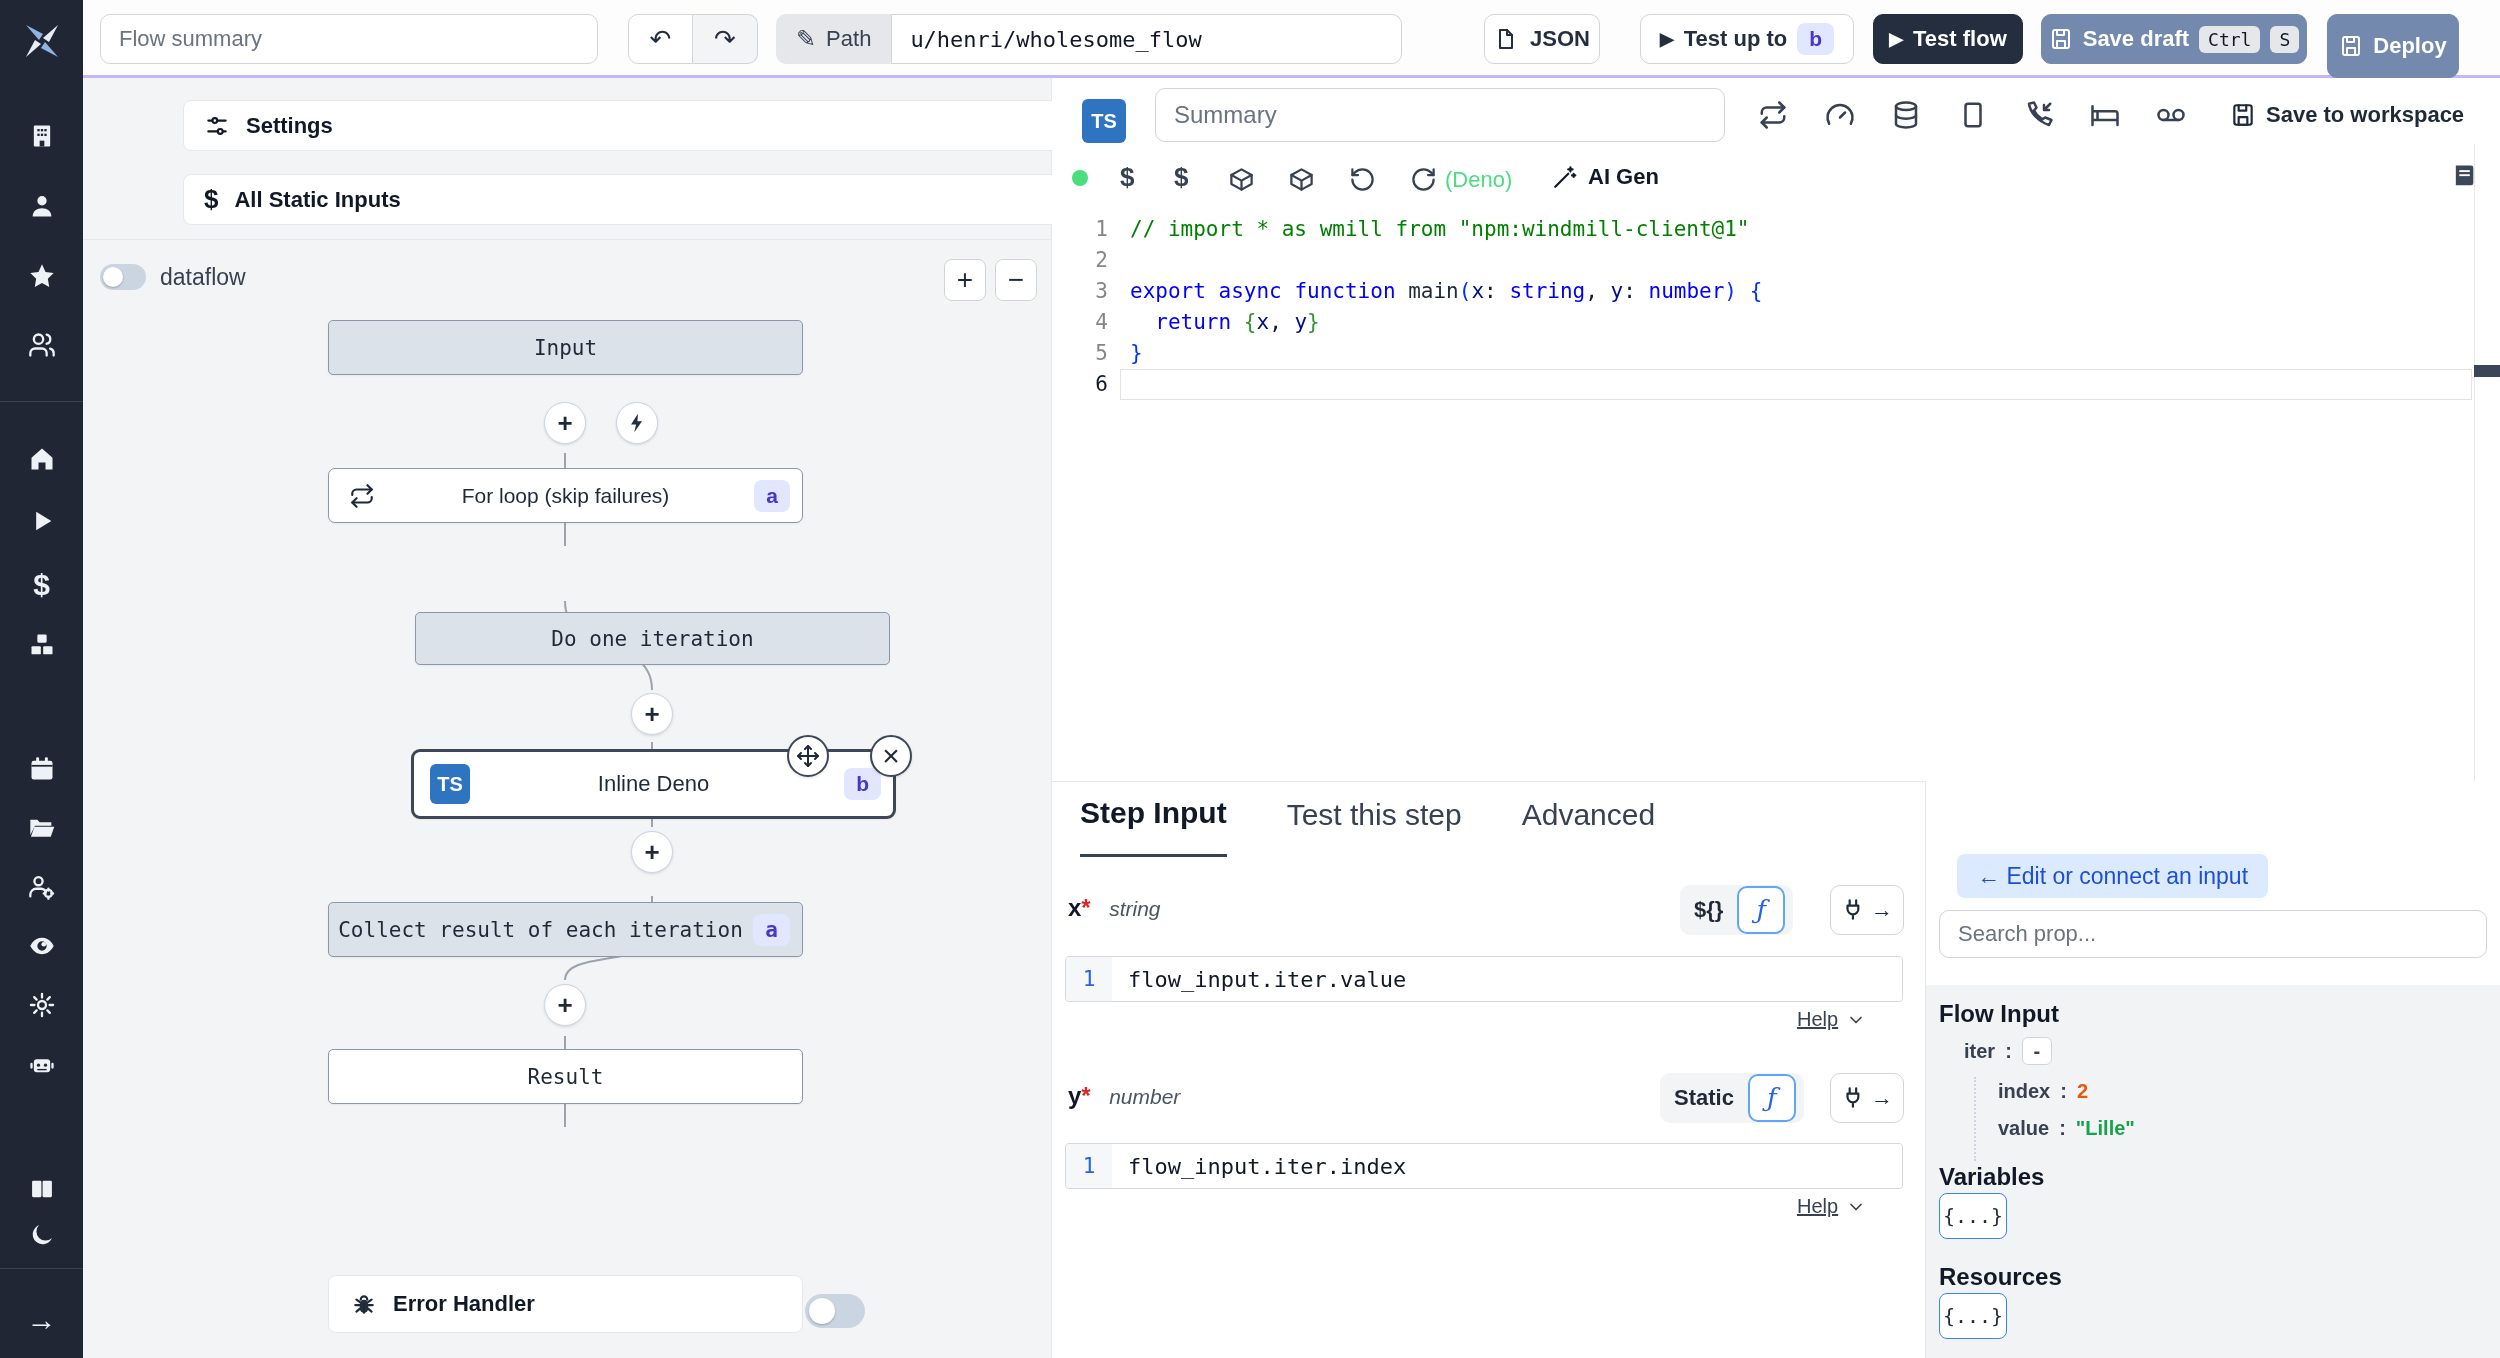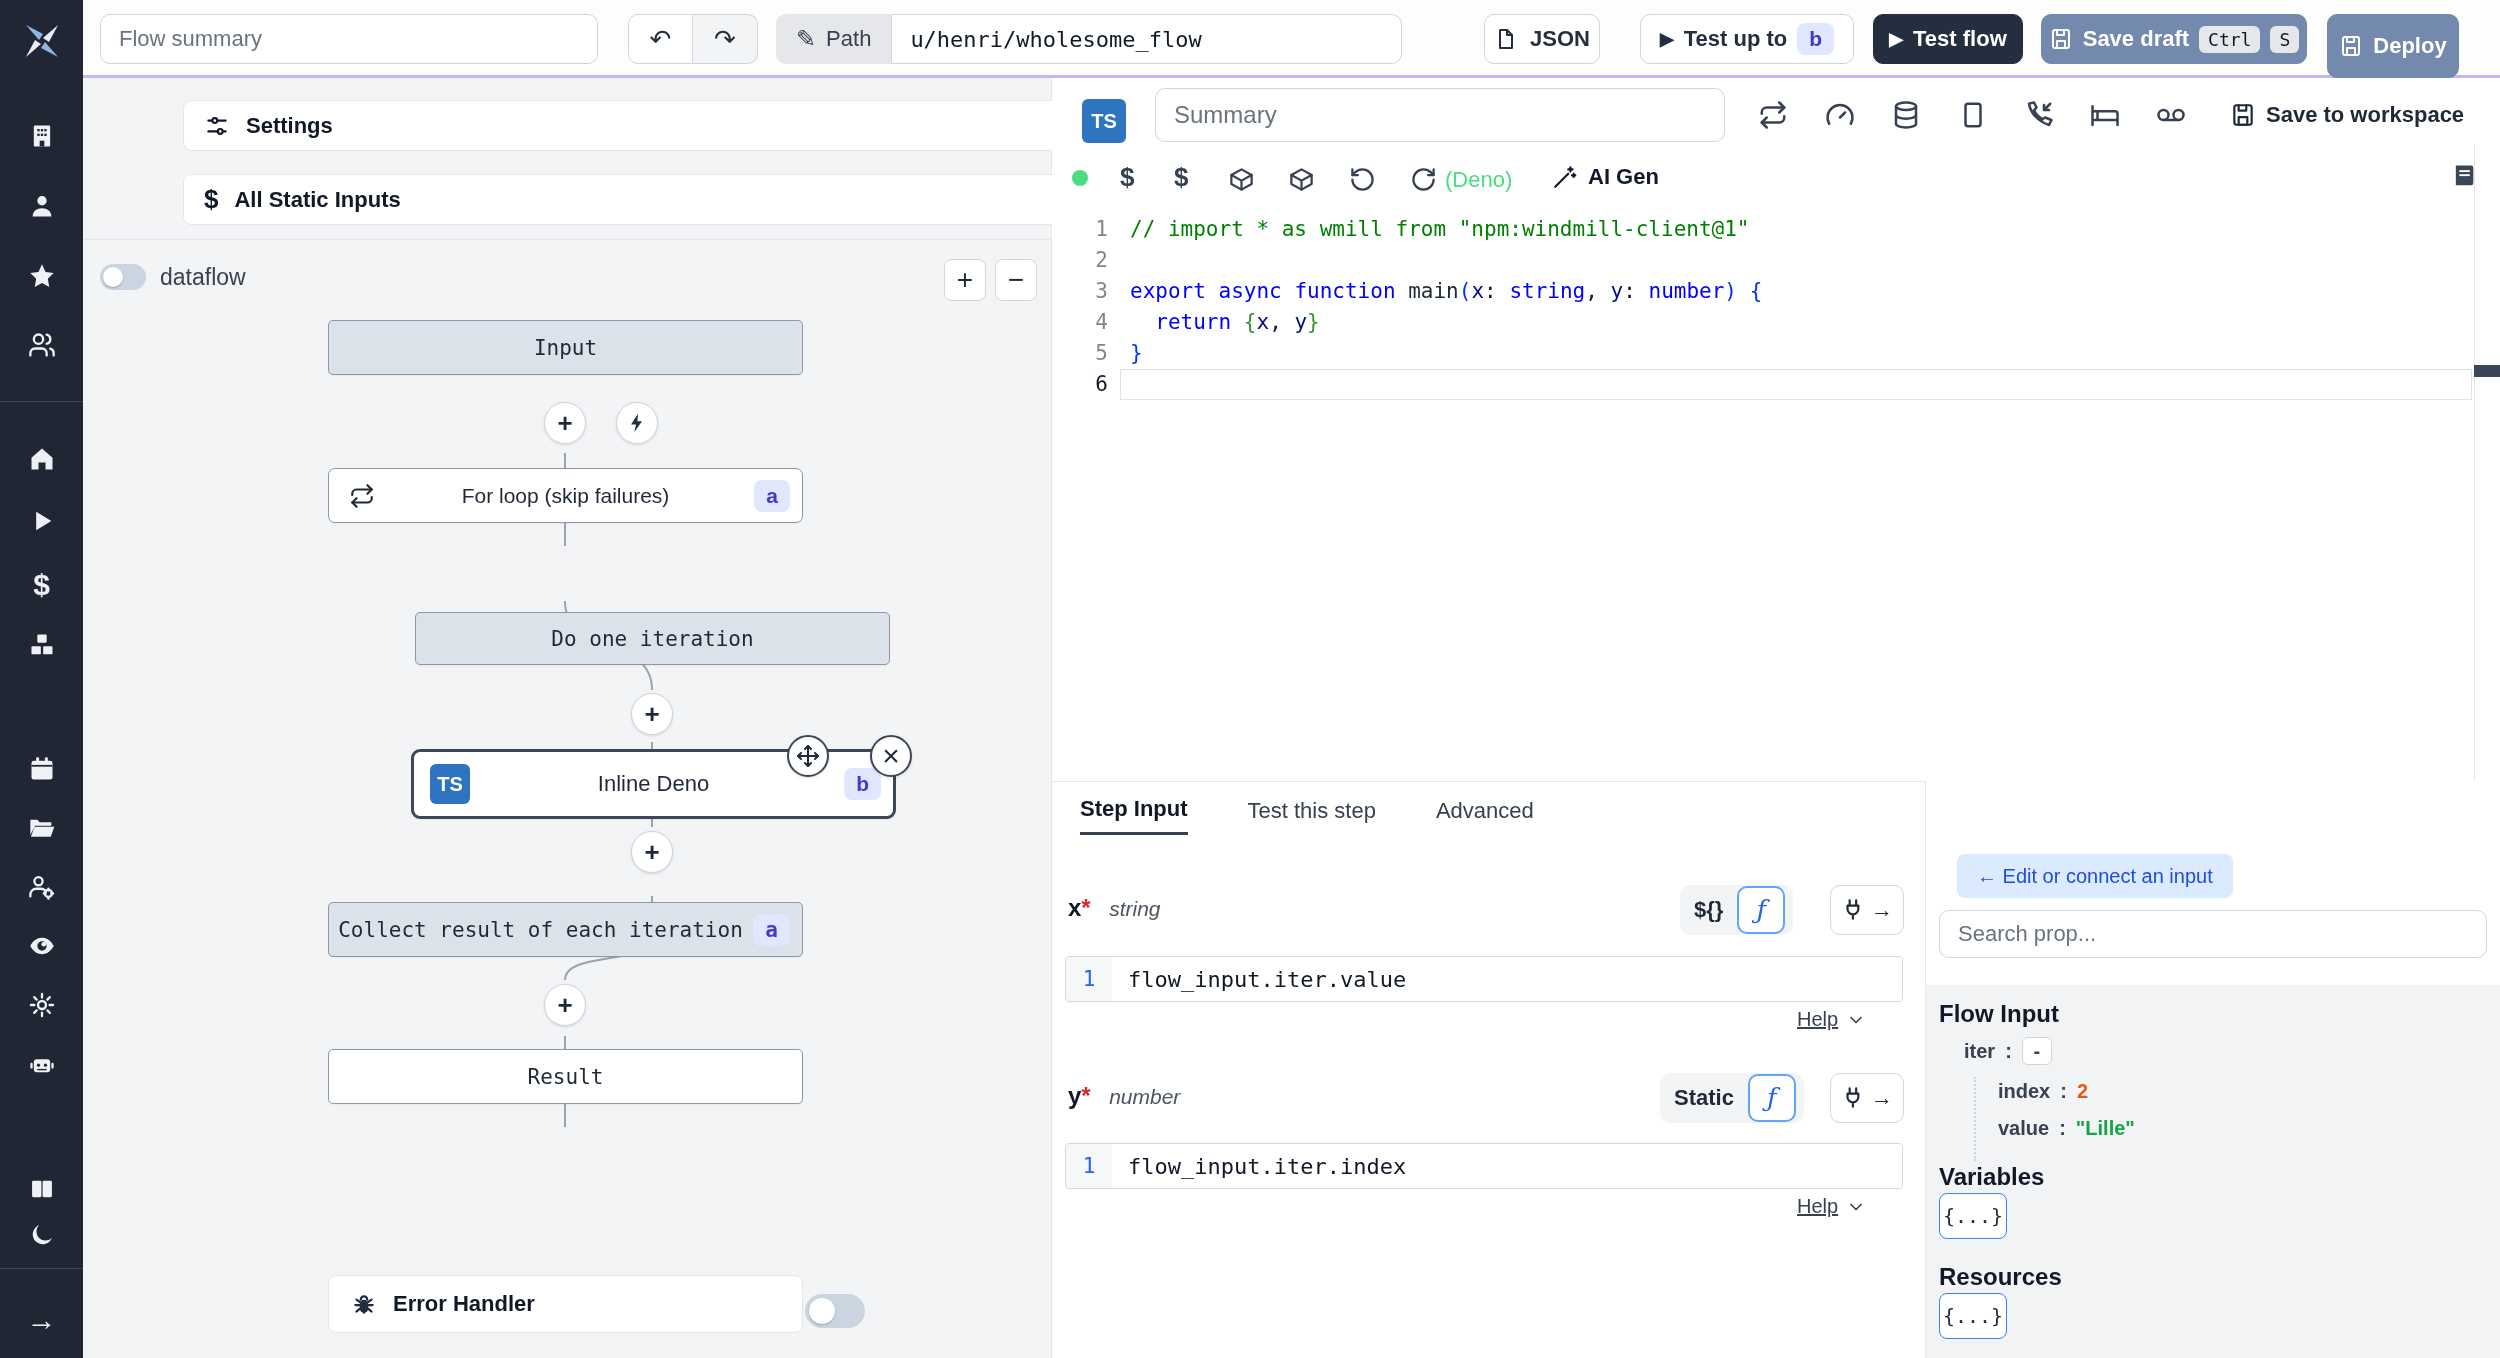--- a/index.html
+++ b/index.html
@@ -44,21 +44,21 @@
 
   
   #codepane { left:1052px; top:78px; width:1448px; height:703px; background:#fff; }
   .erow-ic { color:#374151; cursor:pointer; display:flex; align-items:center; }
   .ln { height:31px; line-height:31px; text-align:right; color:#858585; font-size:21px; }
   .ln-a { color:#111827; }
   .cl { height:31px; line-height:31px; white-space:pre; font-size:21px; color:#111827; }
   .cmt{color:#008000} .kw{color:#0000ff} .ty{color:#0000ff} .pm{color:#001080} .id{color:#1f2937} .b1{color:#0431fa} .b2{color:#319331} .pl{color:#111827}
 
   
-  .tab { font-size:22px; color:#374151; cursor:pointer; padding-bottom:10px; }
+  .tab { font-size:30px; color:#374151; cursor:pointer; padding-bottom:24px; }
   .tab-active { color:#111827; font-weight:700; border-bottom:3px solid #374151; }
   .fieldlbl { font-size:24px; font-weight:700; color:#111827; }
   .req { color:#dc2626; }
   .ftype { font-style:italic; font-size:21px; font-weight:400; color:#4b5563; margin-left:14px; }
   .modegrp { position:absolute; height:50px; background:#f3f4f6; border-radius:10px; display:flex; align-items:center; padding:0 8px; gap:8px; }
   .fnbox { width:48px; height:48px; background:#fff; border:2px solid #60a5fa; border-radius:10px; color:#2563eb; font-size:26px; font-style:italic; font-family:"DejaVu Serif",serif; display:flex; align-items:center; justify-content:center; cursor:pointer; }
   .plugbtn { position:absolute; width:74px; height:50px; background:#fff; border:1px solid #d1d5db; border-radius:10px; display:flex; align-items:center; justify-content:center; gap:4px; color:#1f2937; cursor:pointer; }
   .exprfield { position:absolute; height:46px; background:#eceef1; border:1px solid #d5d9de; border-radius:4px; display:flex; overflow:hidden; }
   .exprgut { width:46px; background:#f6f7f8; color:#2563eb; font-size:21px; display:flex; align-items:center; justify-content:center; }
   .exprcode { flex:1; background:#fff; display:flex; align-items:center; padding-left:16px; font-size:22px; color:#111827; }
@@ -553,21 +553,21 @@
     </div>
     <div class="helplink" style="left:745px;top:413px;">
       <u>Help</u>
       <svg class="ic" width="20" height="20" viewBox="0 0 24 24">
           <polyline points="6,9 12,15 18,9"></polyline>
         </svg>
     </div>
   </div>
 
   <div id="connect" class="abs">
-    <div class="abs flex" style="left:31px;top:73px;height:44px;background:#dbeafe;border-radius:8px;padding:0 20px;font-size:20px;font-weight:500;color:#1d4ed8;cursor:pointer;">
+    <div class="abs flex" style="left:31px;top:73px;height:44px;background:#dbeafe;border-radius:8px;padding:0 20px;font-size:23px;font-weight:500;color:#1d4ed8;cursor:pointer;">
       <span>← Edit or connect an input</span>
     </div>
     <input class="tb-input abs" style="left: 13px; top: 129px; width: 548px; height: 48px;" placeholder="Search prop...">
 
     <div class="abs" style="left:0;top:204px;width:575px;height:373px;background:#f2f3f5;">
       <div class="secttl" style="left:13px;top:15px;">Flow Input</div>
 
       <div class="treerow" style="left:38px;top:52px;">
         <span>iter</span>
         <span>:</span>

